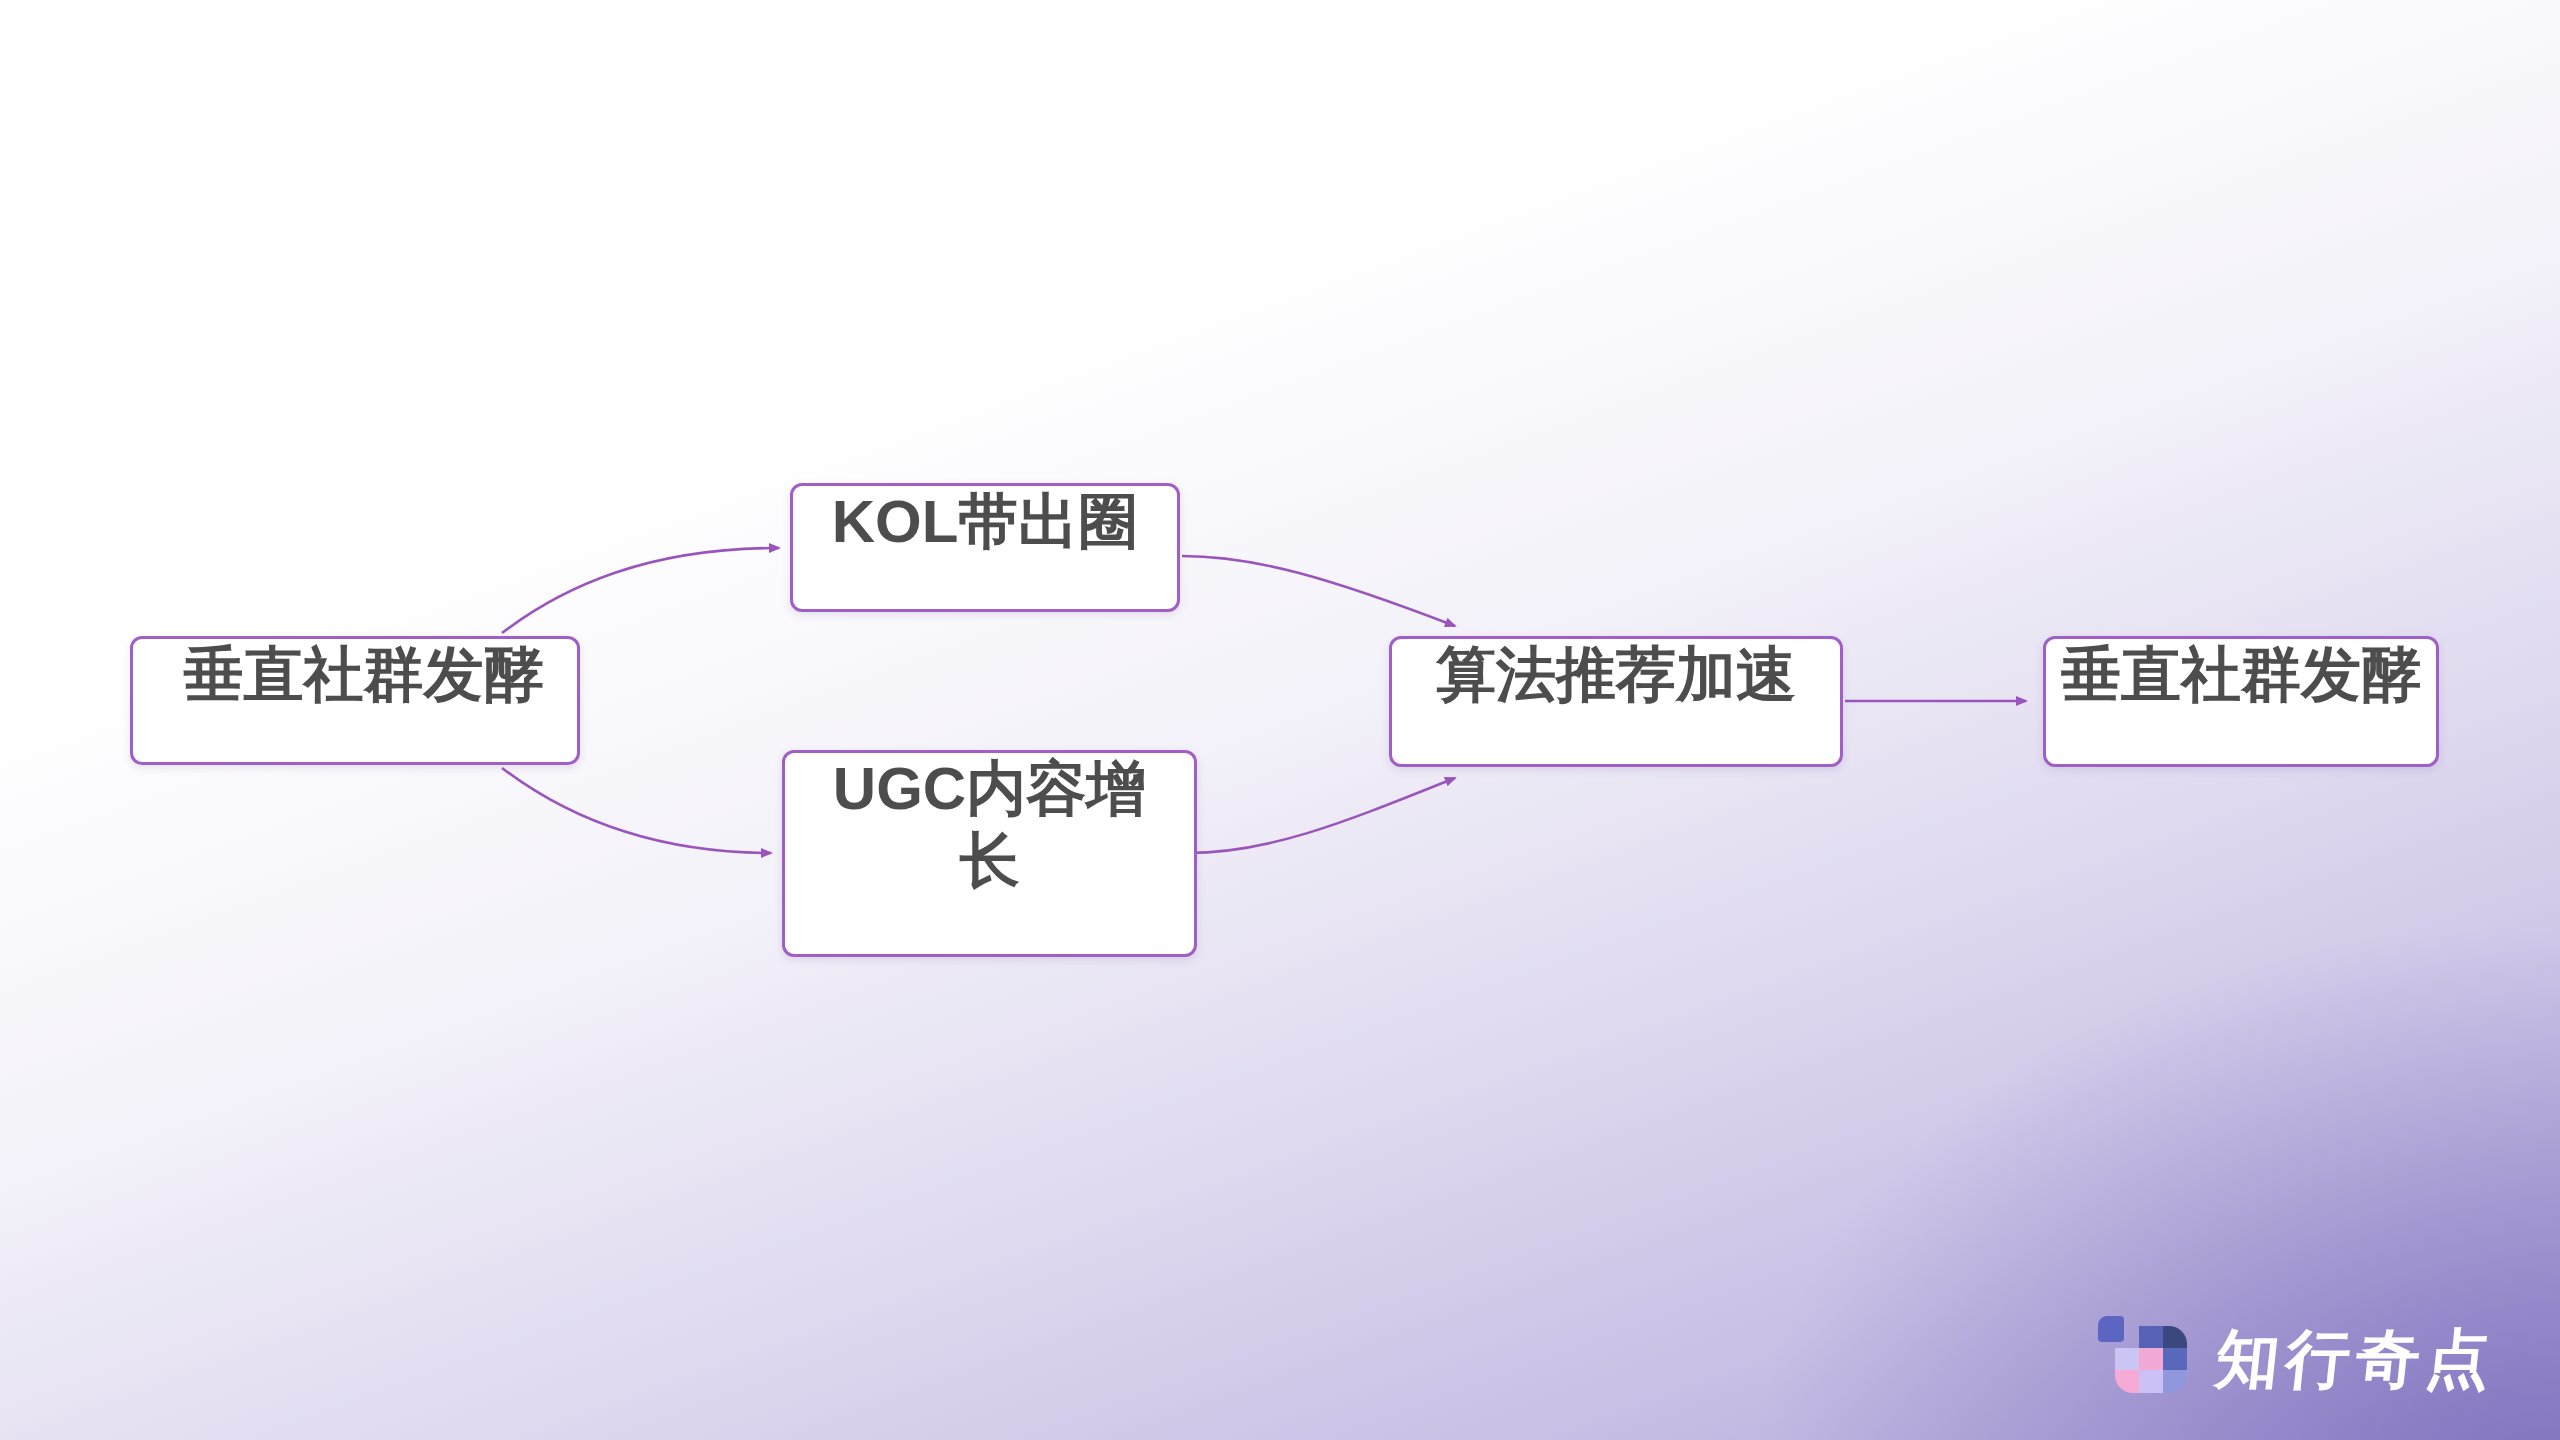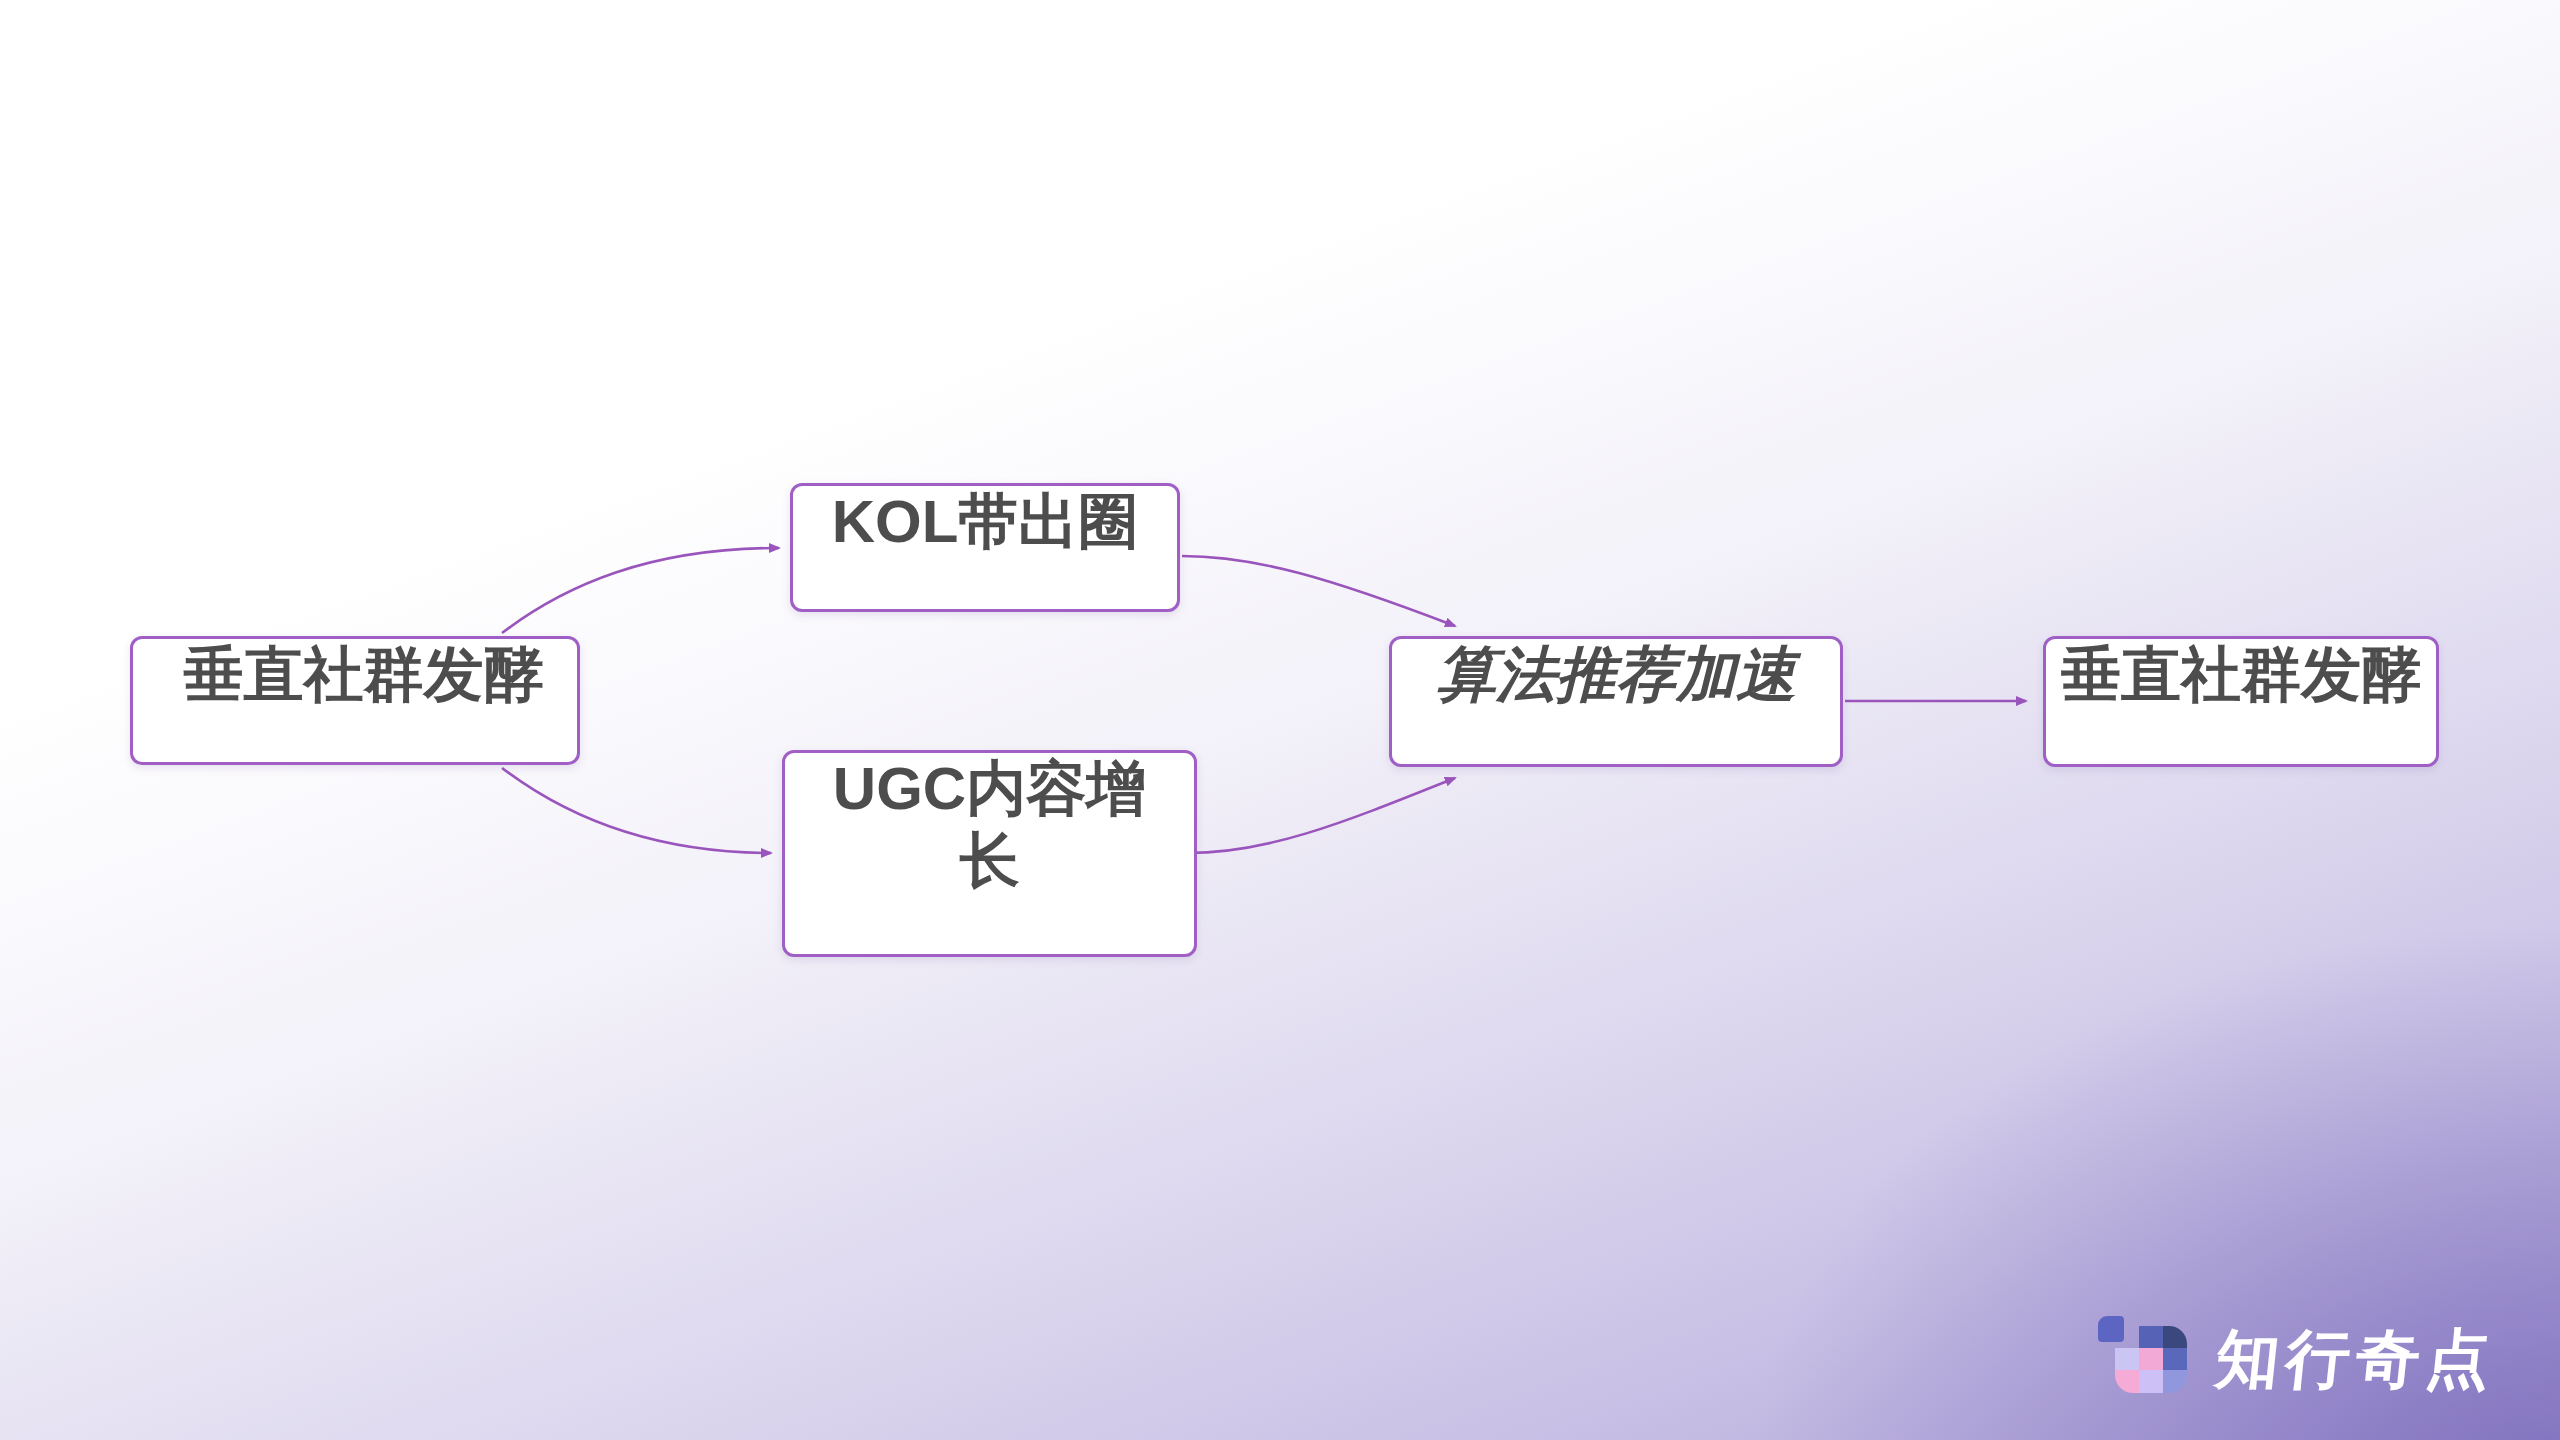--- a/index.html
+++ b/index.html
@@ -16,21 +16,21 @@
   .node{
     position:absolute;background:#ffffff;border:3px solid #a05fc5;border-radius:12px;
     display:flex;align-items:flex-start;justify-content:center;text-align:center;
     color:#4d4d4d;font-weight:800;font-size:60px;line-height:1.2;
     box-shadow:0 3px 8px rgba(110,80,150,0.15);
     box-sizing:border-box;
   }
   #node-vertical-community{left:130px;top:636px;width:450px;height:129px;padding-left:17px;}
   #node-kol{left:790px;top:483px;width:390px;height:129px;}
   #node-ugc{left:782px;top:750px;width:415px;height:207px;padding:0 20px;word-break:break-all;}
-  #node-algorithm{left:1389px;top:636px;width:454px;height:131px;font-style:italic;}
+  #node-algorithm{left:1389px;top:636px;width:454px;height:131px;}
   #node-exponential{left:2043px;top:636px;width:396px;height:131px;}
   .logo{position:absolute;left:2096px;top:1308px;width:440px;height:100px;}
   .logo-icon{position:absolute;left:0;top:0;width:100px;height:100px;}
   .logo-icon div{position:absolute;}
   .li-small{left:2px;top:8px;width:26px;height:26px;background:#5c66c2;border-radius:9px 4px 4px 4px;}
   .li-r0c1{left:43px;top:18px;width:24px;height:22px;background:#5562b6;}
   .li-r0c2{left:67px;top:18px;width:24px;height:22px;background:#3b4880;border-radius:0 18px 0 0;}
   .li-r1c0{left:19px;top:40px;width:24px;height:22px;background:#cbc5f4;}
   .li-r1c1{left:43px;top:40px;width:24px;height:22px;background:#f2a9d5;}
   .li-r1c2{left:67px;top:40px;width:24px;height:22px;background:#5a68bb;}

